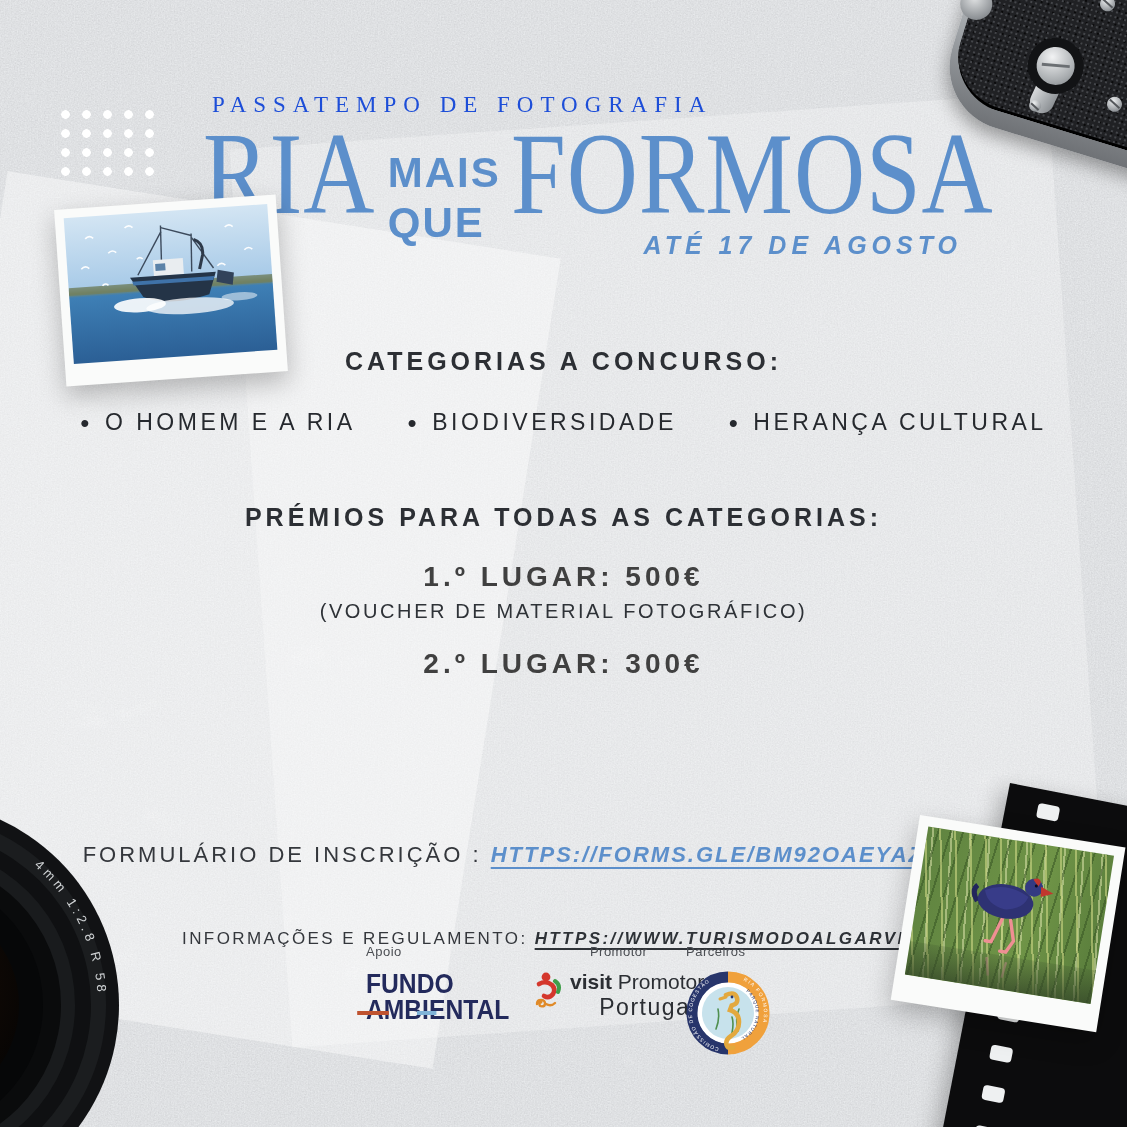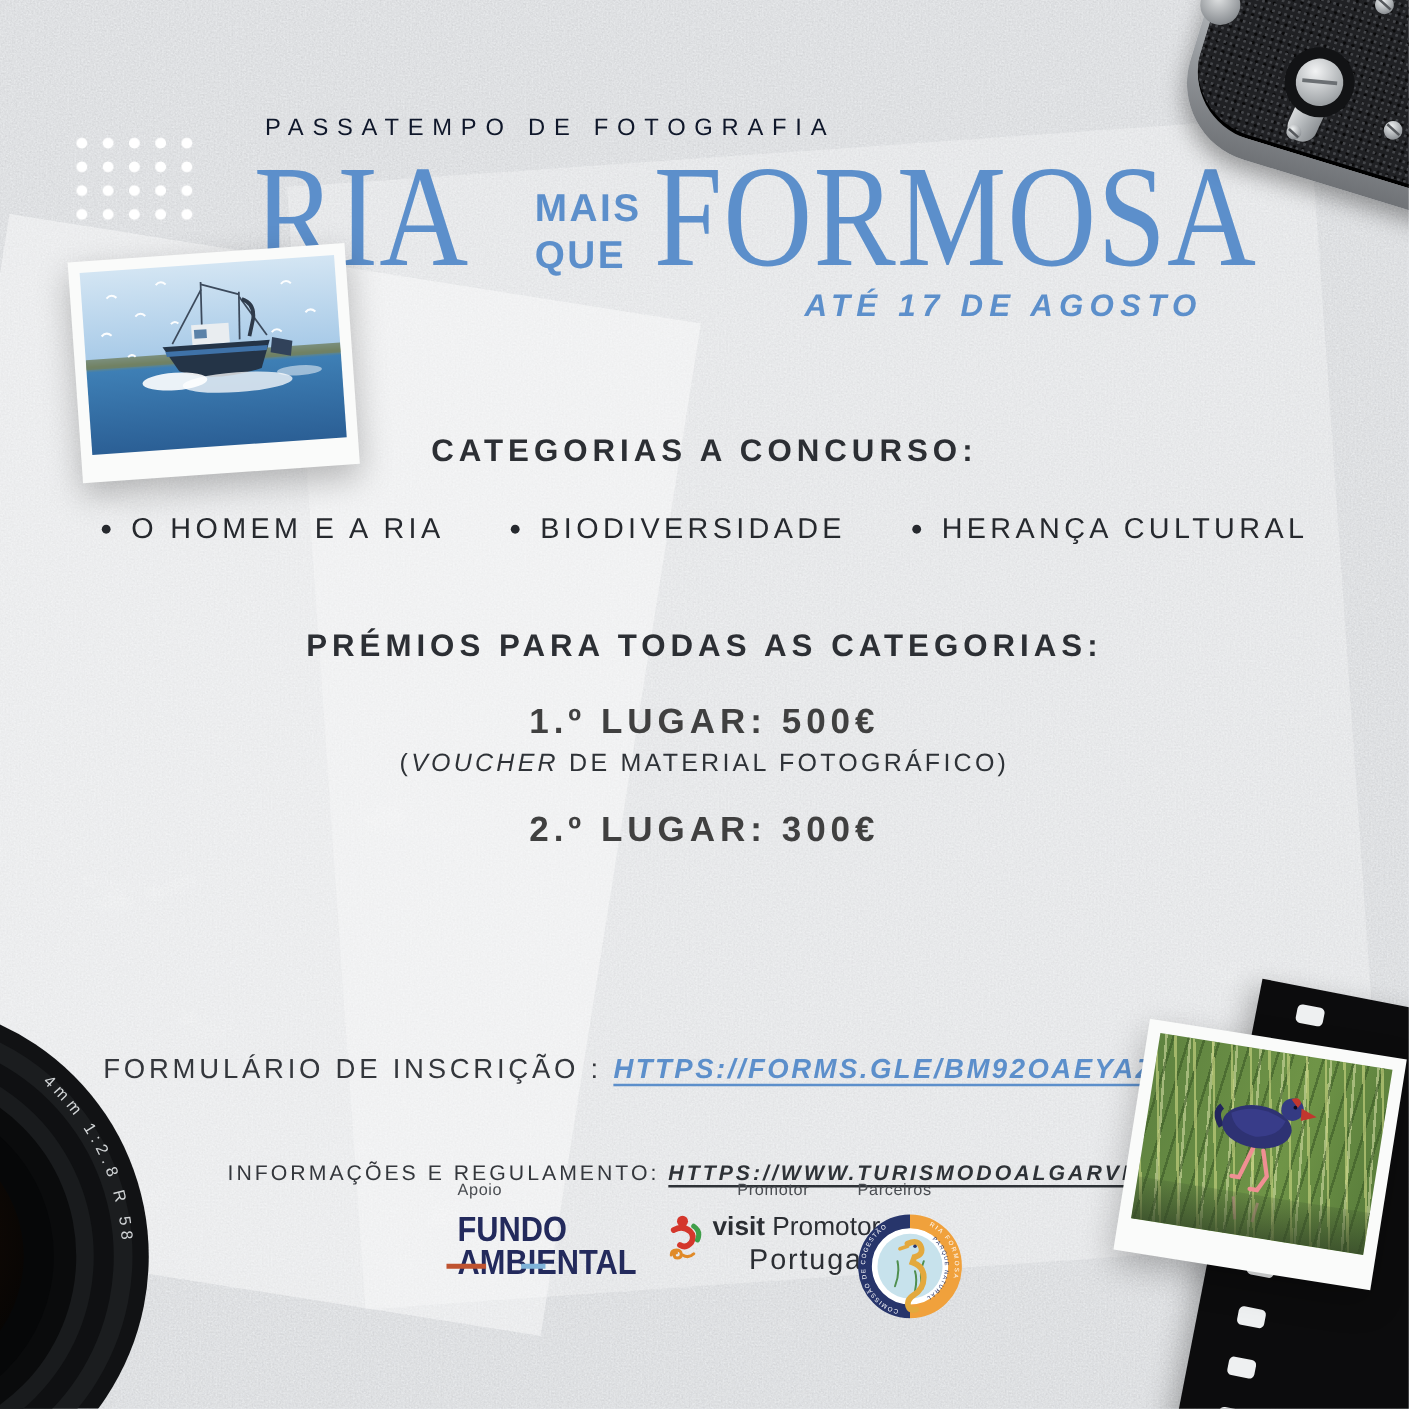--- a/index.html
+++ b/index.html
@@ -10,42 +10,42 @@
   
   svg.bg{position:absolute;inset:0;z-index:0;}
   .sheet{position:absolute;background:rgba(255,255,255,.42);z-index:0;}
   .sheet1{left:-60px;top:210px;width:560px;height:820px;transform:rotate(9deg);}
   .sheet2{left:260px;top:120px;width:820px;height:900px;transform:rotate(-4deg);background:rgba(255,255,255,.28);}
   .dots{left:55px;top:105px;width:106px;height:80px;z-index:1;
         background-image:radial-gradient(circle,#ffffff 4px,rgba(255,255,255,0) 4.6px);
         background-size:21px 19px;}
 
   
-  .kicker{left:212px;top:92px;z-index:2;font-size:19px;letter-spacing:7px;color:#0f172a;}
+  .kicker{left:212px;top:92px;z-index:2;font-size:23px;letter-spacing:7px;color:#1d4ed8;font-family:Liberation Serif, serif;}
   .title-row{left:203px;top:126px;z-index:2;display:flex;align-items:flex-start;color:#5C8FCB;}
   .big-serif{font-family:"Liberation Serif","DejaVu Serif",serif;font-size:116px;line-height:.84;
              letter-spacing:1px;transform:scaleX(.85);transform-origin:left top;white-space:nowrap;}
   .title-stack{display:flex;flex-direction:column;margin:22px 10px 0 -18px;}
-  .title-stack span{font-size:31px;font-weight:600;letter-spacing:2px;line-height:1.2;margin-left:40px;}
+  .title-stack span{font-size:42px;font-weight:600;letter-spacing:2px;line-height:1.2;}
   .deadline{top:231px;right:165px;z-index:2;font-style:italic;font-weight:600;font-size:25px;
             letter-spacing:5px;color:#5C8FCB;}
 
   
   .center-line{left:0;width:100%;text-align:center;z-index:2;color:#2C2F34;}
   .sec-heading{font-weight:700;font-size:25px;letter-spacing:4px;}
   .cat-heading{top:347px;}
   .cat-row{top:409px;display:flex;justify-content:center;gap:52px;}
   .cat-item{font-size:23px;letter-spacing:3.5px;color:#26292E;display:flex;align-items:center;}
   .cat-item .bullet{font-size:26px;margin-right:12px;line-height:1;}
   .prize-heading{top:503px;}
   .prizes{top:561px;}
   .prize-block{margin-bottom:25px;}
   .place{font-weight:700;font-size:28px;letter-spacing:4px;color:#404040;margin-bottom:7px;}
   .voucher{font-size:20px;letter-spacing:2.6px;color:#2E3237;}
-  .voucher .it{font-style:italic;}
+  .voucher .it{}
 
   
   .form-line{top:842px;font-size:22px;letter-spacing:3px;color:#34373C;}
   .form-line .url{font-style:italic;font-weight:700;letter-spacing:2px;color:#5C8FCB;
                   text-decoration:underline;text-underline-offset:5px;text-decoration-thickness:2px;}
   .info-line{top:929px;font-size:17px;letter-spacing:2.4px;color:#34373C;}
   .info-line .url{font-style:italic;font-weight:700;color:#2E3237;
                   text-decoration:underline;text-underline-offset:4px;text-decoration-thickness:2px;}
 
   

